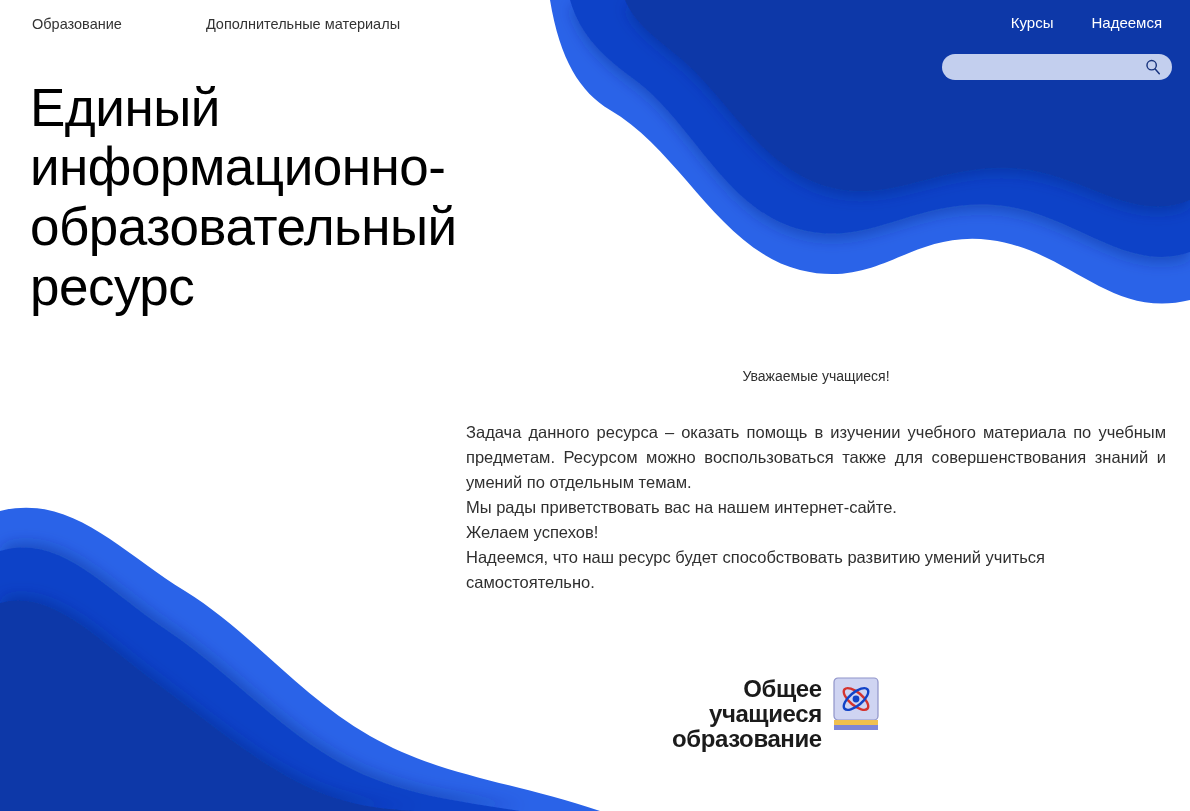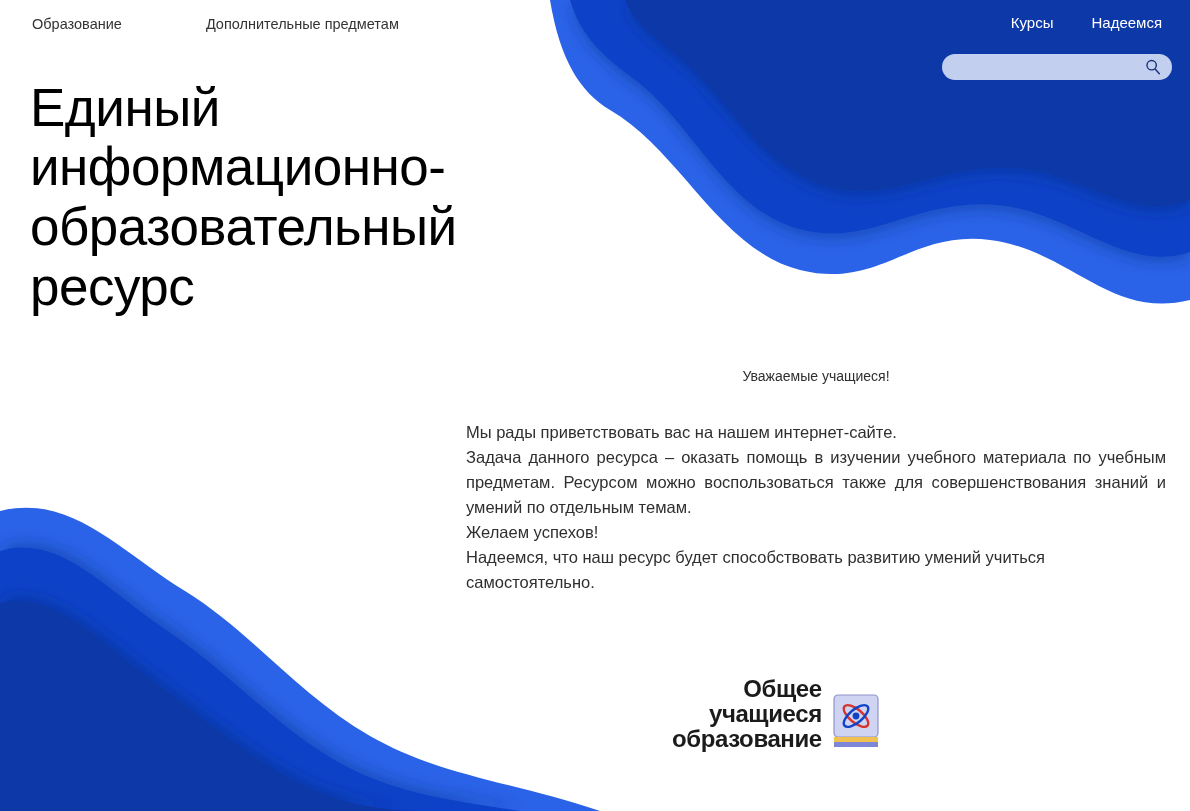--- a/index.html
+++ b/index.html
@@ -144,21 +144,21 @@
     margin: 0;
   }
   .para.nojust { text-align: left; }
 
   
   .logo-block {
     position: absolute;
     left: 672px;
     top: 676px;
     display: flex;
-    align-items: flex-end;
+    align-items: flex-start;
     z-index: 3;
   }
   .logo-text {
     text-align: right;
     font-weight: bold;
     font-size: 24px;
     line-height: 25px;
     color: #1b1b1b;
     letter-spacing: -0.4px;
   }
@@ -190,42 +190,42 @@
     </filter>
   </defs>
   <path d="M0,30 C70,12 120,70 185,110 C250,150 300,215 370,255 C440,295 510,300 600,330 H0 Z" fill="#2a63e8"></path>
   <path d="M0,70 C60,52 105,108 165,148 C228,190 275,245 340,282 C400,315 460,320 520,330 H0 Z" fill="#1143c8" filter="url(#sh2)"></path>
   <path d="M0,122 C50,108 95,156 148,196 C205,238 250,278 305,305 C345,324 380,328 415,330 H0 Z" fill="#0f38a8" filter="url(#sh2)"></path>
 </svg>
 
 <div class="topbar">
   <nav class="nav-left">
     <a class="nav-link" href="#">Образование</a>
-    <a class="nav-link" href="#">Дополнительные предметам</a>
+    <a class="nav-link" href="#">Дополнительные материалы</a>
   </nav>
   <nav class="nav-right">
     <a class="nav-link" href="#">Курсы</a>
     <a class="nav-link" href="#">Надеемся</a>
   </nav>
 </div>
 
 <div class="search-wrap">
   <input class="search-input" type="text" value="" placeholder="" style="">
   <svg class="search-icon" viewBox="0 0 20 20">
     <circle cx="8.5" cy="8" r="5.2" fill="none" stroke="#17337d" stroke-width="1.6"></circle>
     <line x1="12.4" y1="12.2" x2="17" y2="17.5" stroke="#17337d" stroke-width="1.6" stroke-linecap="round"></line>
   </svg>
 </div>
 
 <h1 class="hero-title">Единый информационно-образовательный ресурс</h1>
 
 <div class="content">
   <p class="greeting">Уважаемые учащиеся!</p>
+  <p class="para">Задача данного ресурса – оказать помощь в изучении учебного материала по учебным предметам. Ресурсом можно воспользоваться также для совершенствования знаний и умений по отдельным темам.</p>
   <p class="para nojust">Мы рады приветствовать вас на нашем интернет-сайте.</p>
-  <p class="para">Задача данного ресурса – оказать помощь в изучении учебного материала по учебным предметам. Ресурсом можно воспользоваться также для совершенствования знаний и умений по отдельным темам.</p>
   <p class="para nojust">Желаем успехов!</p>
   <p class="para nojust">Надеемся, что наш ресурс будет способствовать развитию умений учиться самостоятельно.</p>
 </div>
 
 <div class="logo-block">
   <div class="logo-text">
     <div>Общее</div>
     <div>учащиеся</div>
     <div>образование</div>
   </div>

